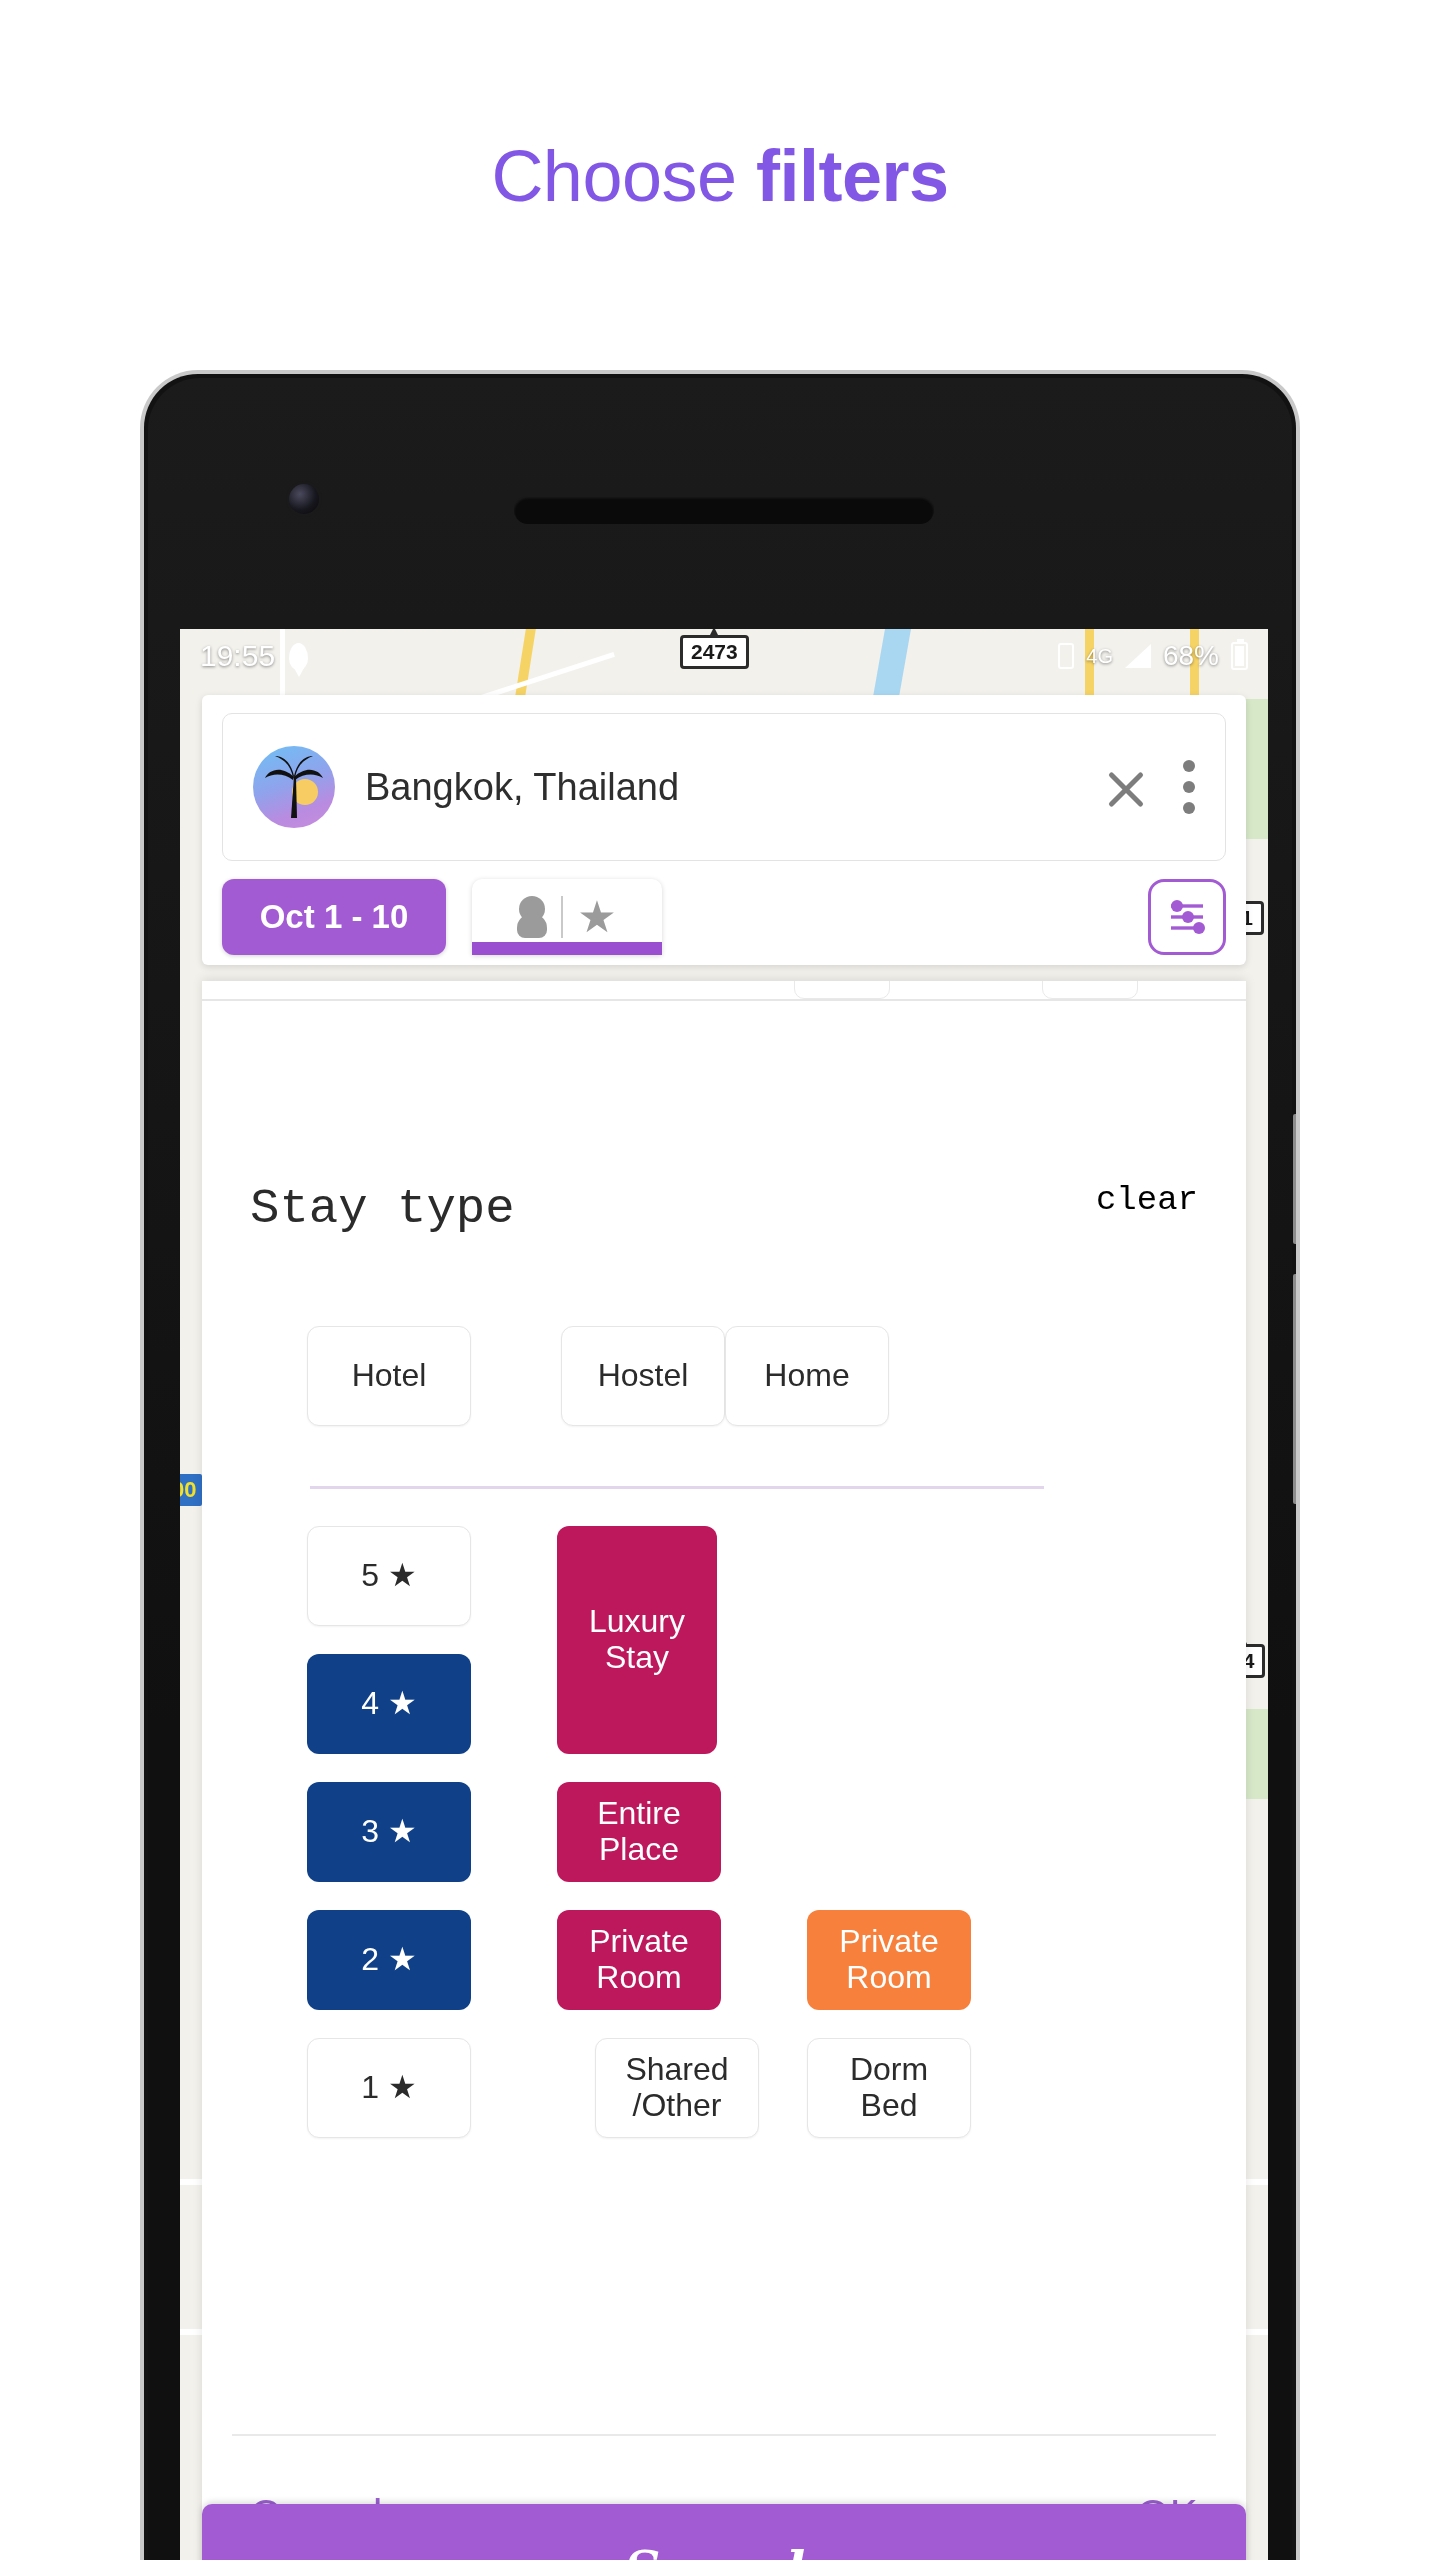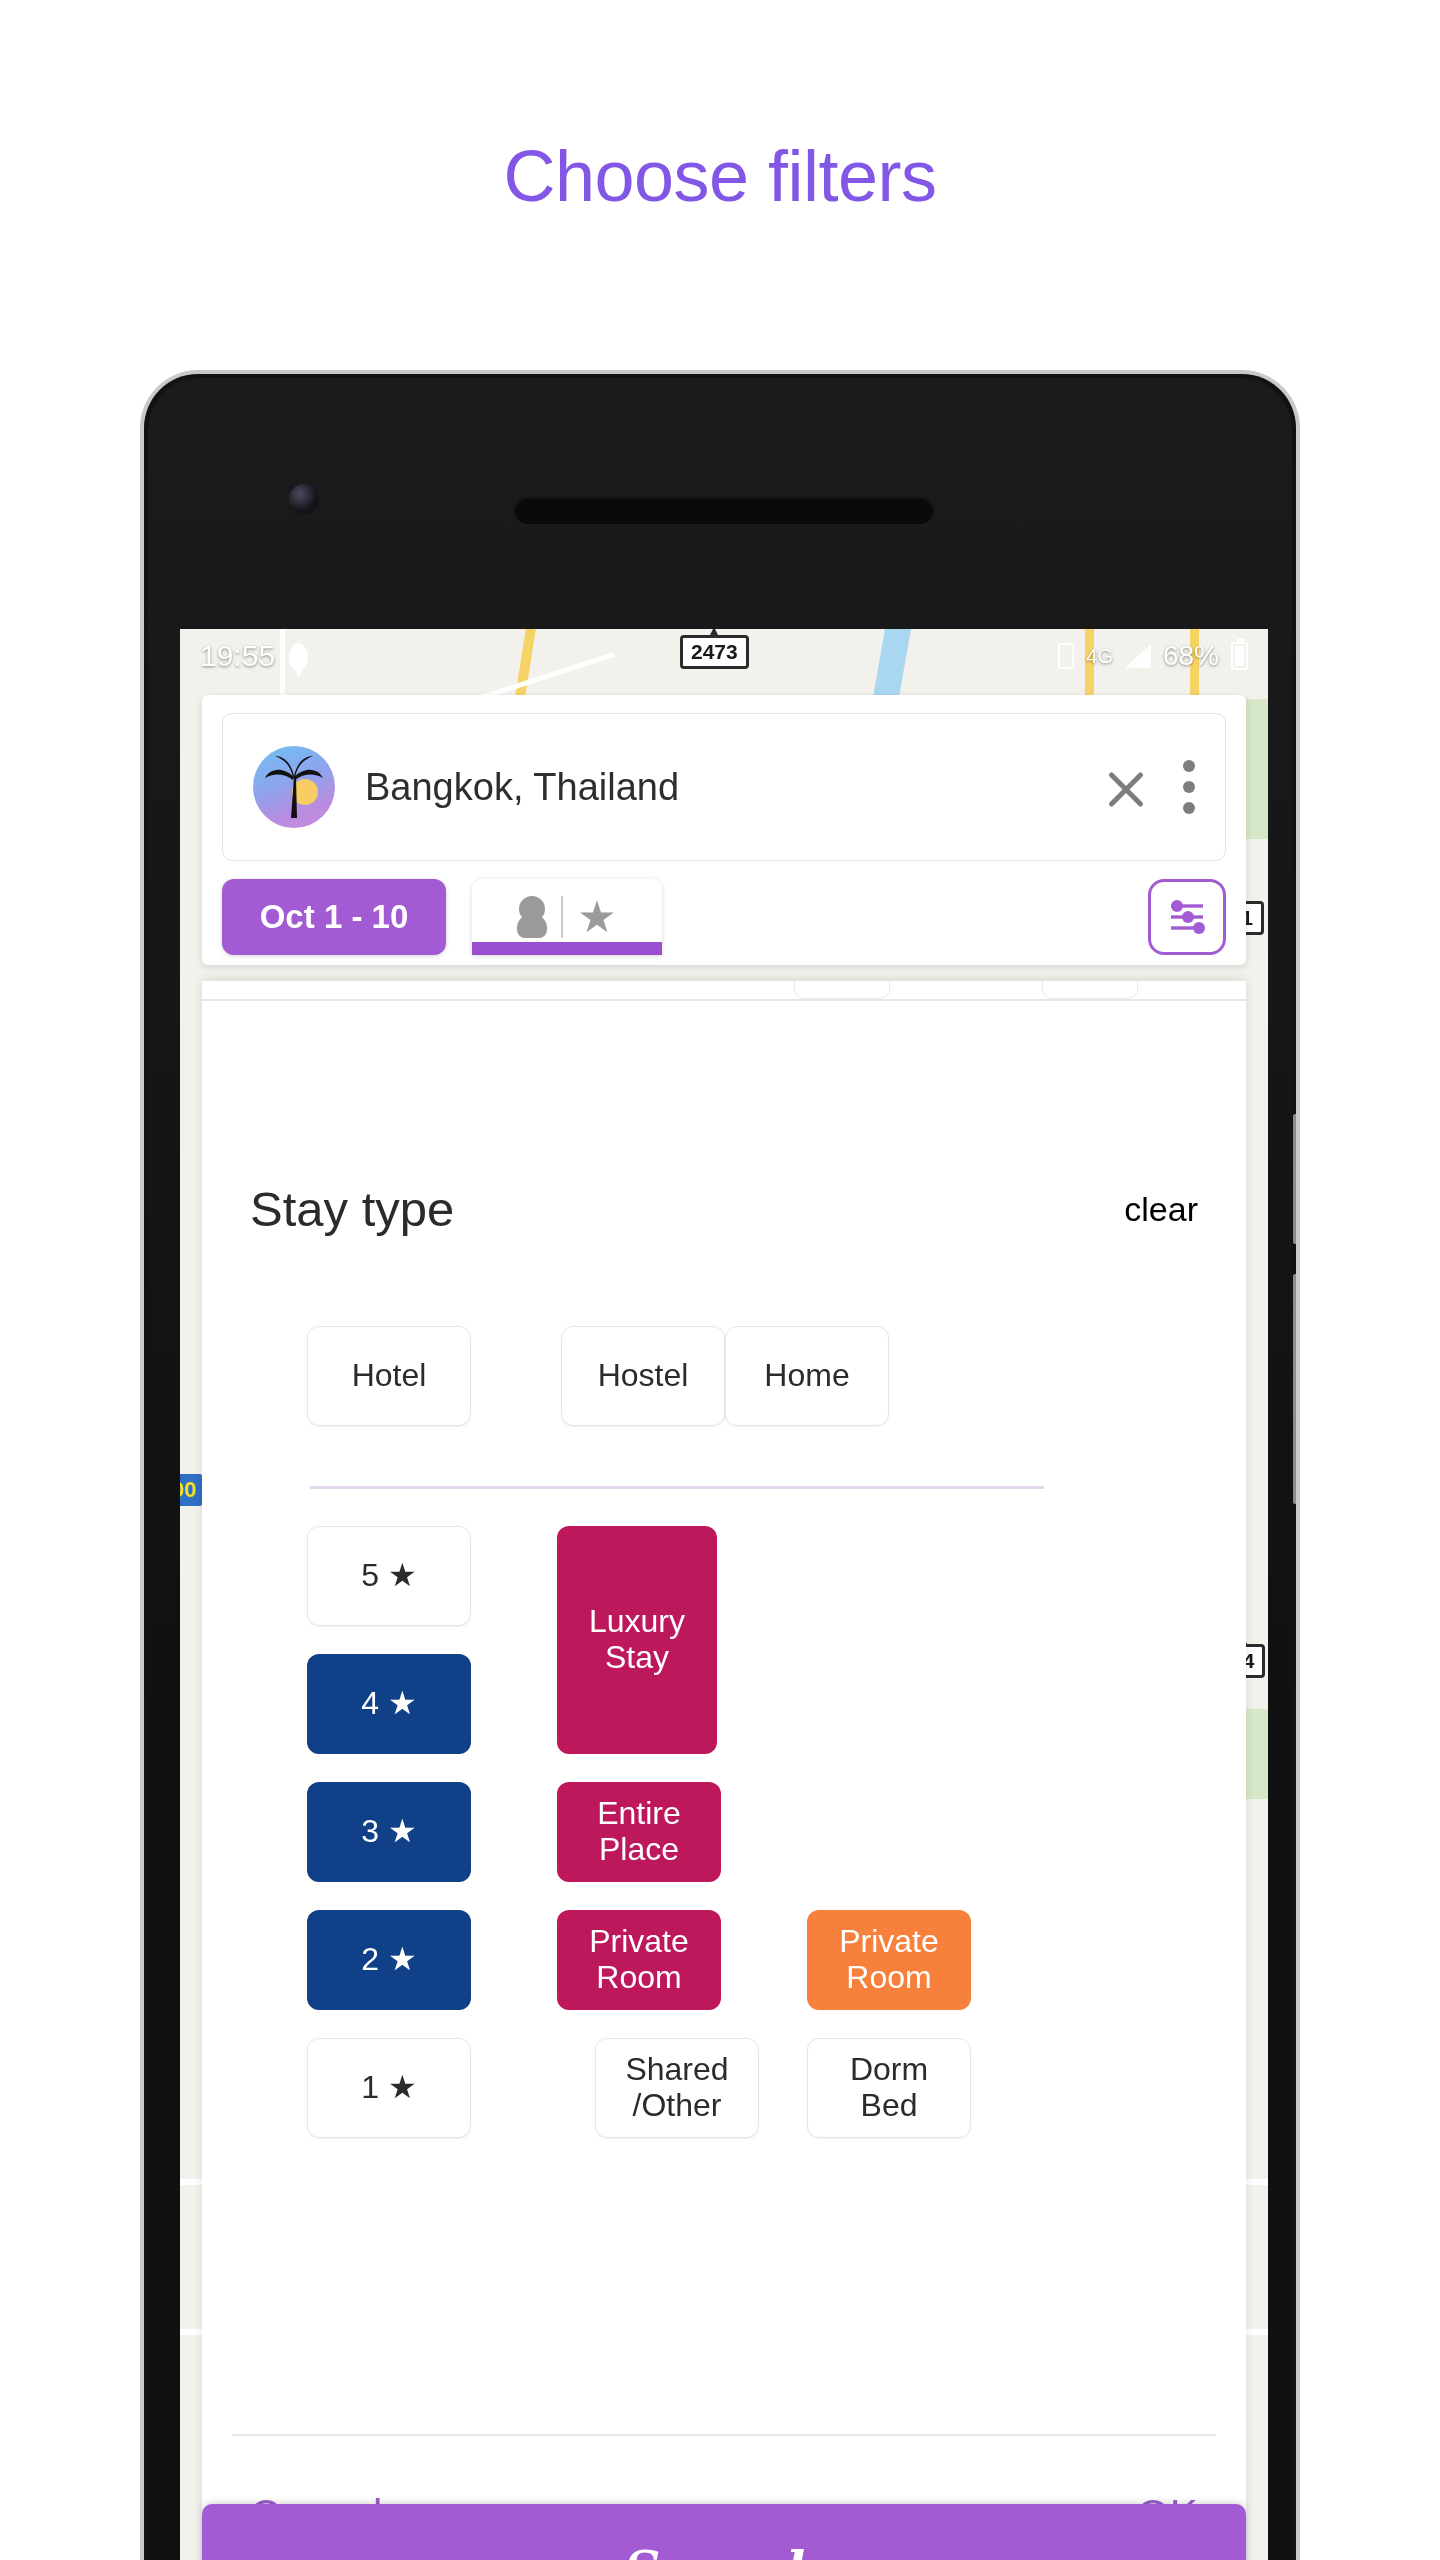--- a/index.html
+++ b/index.html
@@ -15,21 +15,21 @@
     position: absolute;
     top: 140px; left: 0; width: 1440px;
     text-align: center;
     font-size: 72px;
     line-height: 1;
     color: #8257E6;
     letter-spacing: -0.5px;
     white-space: nowrap;
   }
   #page-title .light { font-weight: 400; }
-  #page-title .bold  { font-weight: 400; }
+  #page-title .bold  { font-weight: 700; }
 
   
   #phone {
     position: absolute;
     top: 370px; left: 140px;
     width: 1160px; height: 2260px;
     background: #121212;
     border-radius: 58px 58px 0 0;
     border: 4px solid #c9c9c9;
     border-bottom: none;
@@ -224,21 +224,21 @@
     border: 1px solid #e9e9e9; border-radius: 0 0 10px 10px;
     background: #fff;
   }
   #sheet-topline {
     position: absolute; top: 18px; left: 0; width: 1044px; height: 2px;
     background: #e6e6e6;
   }
 
   #stay-header {
     position: absolute; top: 200px; left: 48px; width: 948px;
-    display: flex; align-items: center;
+    display: flex; align-items: flex-start; font-family: Liberation Mono, monospace;
   }
   #stay-title { font-size: 49px; color: #2b2b2b; font-weight: 400; }
   #clear-link { margin-left:auto; font-size: 34px; color: #000000; }
 
   #type-row {
     position: absolute; top: 345px; left: 105px;
     width: 840px; display: flex; gap: 0;
   }
   .opt {
     border-radius: 12px;

